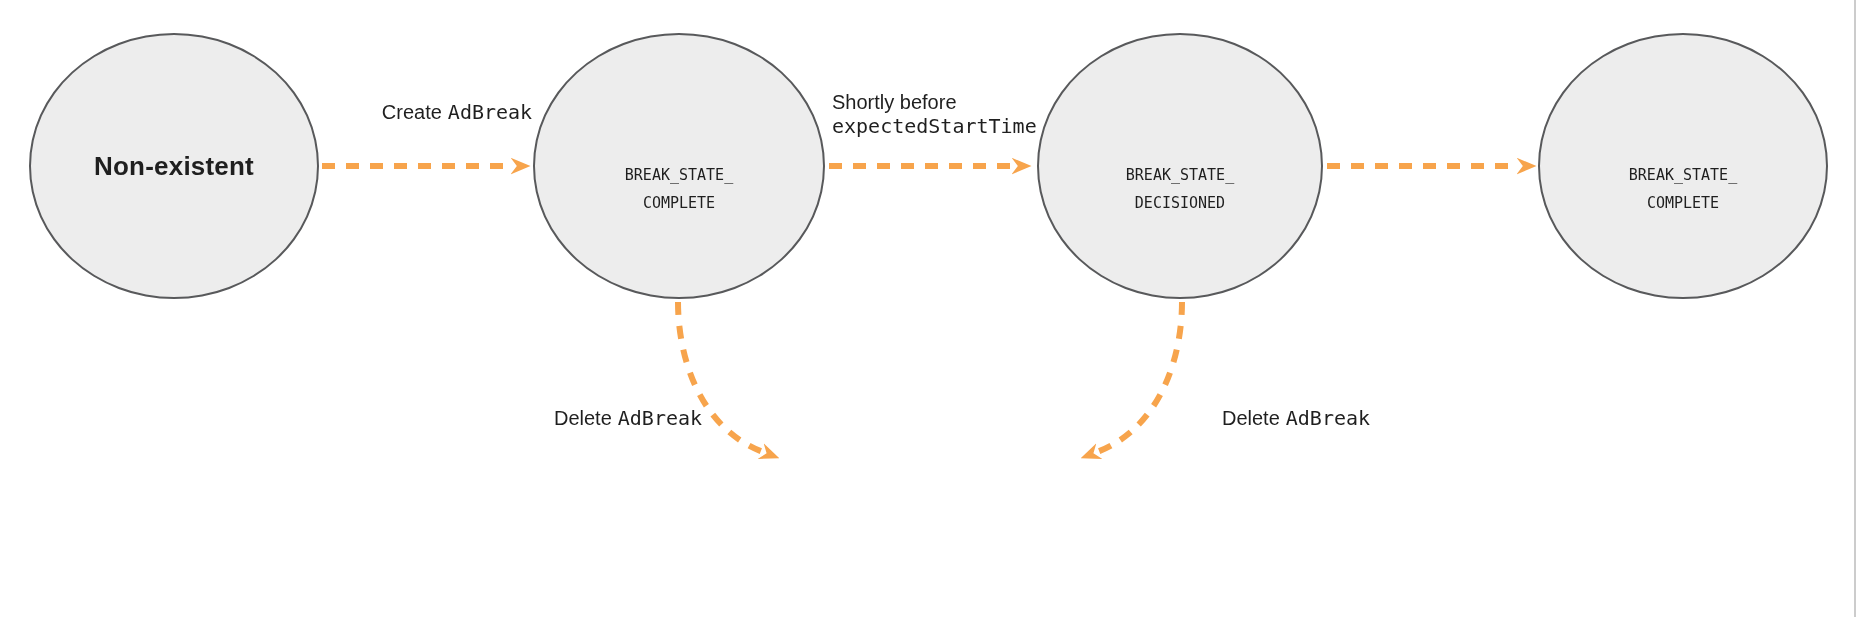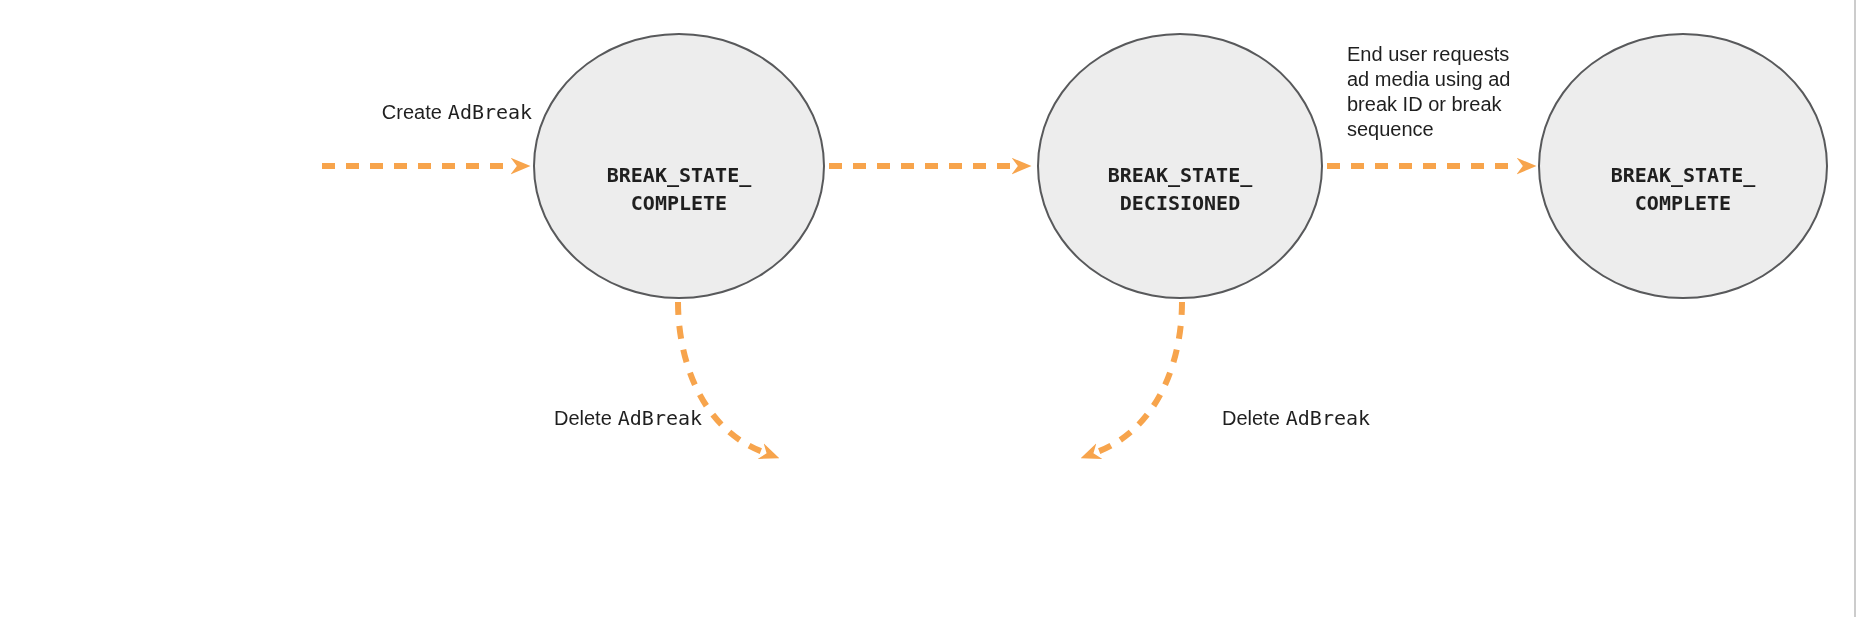--- a/index.html
+++ b/index.html
@@ -35,22 +35,22 @@
     box-sizing: border-box;
   }
   .node-label-plain {
     font-family: "Liberation Sans", sans-serif;
     font-weight: 700;
     font-size: 26px;
     letter-spacing: 0.2px;
   }
   .node-label-code {
     font-family: "DejaVu Sans Mono", "Liberation Mono", monospace;
-    font-weight: 700;
-    font-size: 20px;
+    font-weight: 400;
+    font-size: 15px;
     line-height: 28px;
     white-space: pre;
     margin-top: 45px;
   }
   .node-label-code span { display: block; }
   .edge-label {
     position: absolute;
     font-size: 20px;
     line-height: 25px;
     color: #1f1f1f;
@@ -82,45 +82,46 @@
         <path d="M0,0 L12,5 L0,10 L3.8,5 Z" fill="#F7A44C"></path>
       </marker>
     </defs>
     <path class="dash" d="M322,166 H513" marker-end="url(#ah)"></path>
     <path class="dash" d="M829,166 H1014" marker-end="url(#ah)"></path>
     <path class="dash" d="M1327,166 H1519" marker-end="url(#ah)"></path>
     <path class="dash" d="M678,302 C678,358 700,428 763,452" marker-end="url(#ah)"></path>
     <path class="dash" d="M1182,302 C1182,358 1160,428 1097,452" marker-end="url(#ah)"></path>
   </svg>
 
+  <div class="state-node" style="left:29px; top:33px; width:290px; height:266px;">
+    <span class="node-label-plain">Non-existent</span>
+  </div>
 
   <div class="state-node" style="left:533px; top:33px; width:292px; height:266px;">
     <span class="node-label-code"><span>BREAK_STATE_</span><span>COMPLETE</span></span>
   </div>
 
   <div class="state-node" style="left:1037px; top:33px; width:286px; height:266px;">
     <span class="node-label-code"><span>BREAK_STATE_</span><span>DECISIONED</span></span>
   </div>
 
   <div class="state-node" style="left:1538px; top:33px; width:290px; height:266px;">
     <span class="node-label-code"><span>BREAK_STATE_</span><span>COMPLETE</span></span>
   </div>
 
 
   <div class="edge-label centered" style="left:425px; top:100px;">
     <span class="t-plain w-gap">Create</span><span class="t-code">AdBreak</span>
   </div>
 
+  <div class="edge-label" style="left:832px; top:90px; line-height:24px;">
+    <span class="line t-plain">Shortly before</span>
+    <span class="line t-code">expectedStartTime</span>
+  </div>
 
-  <div class="edge-label" style="left:1347px; top:42px;">
-    <span class="line">End user requests</span>
-    <span class="line">ad media using ad</span>
-    <span class="line">break ID or break</span>
-    <span class="line">sequence</span>
-  </div>
 
   <div class="edge-label centered" style="left:596px; top:406px;">
     <span class="t-plain w-gap">Delete</span><span class="t-code">AdBreak</span>
   </div>
 
   <div class="edge-label centered" style="left:1264px; top:406px;">
     <span class="t-plain w-gap">Delete</span><span class="t-code">AdBreak</span>
   </div>
 
   <div class="page-edge" style="left:1854px;"></div>

